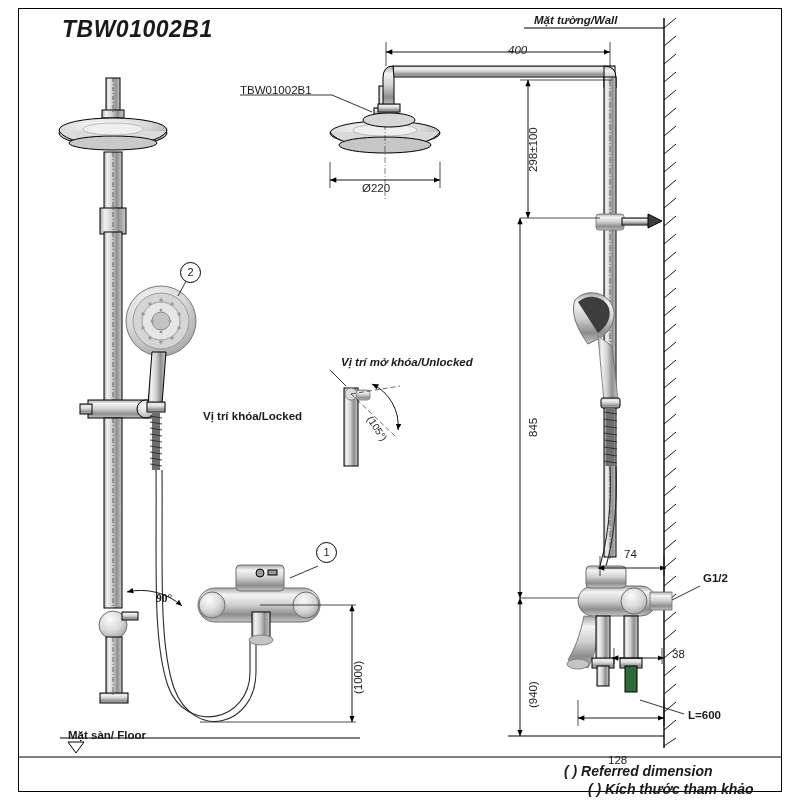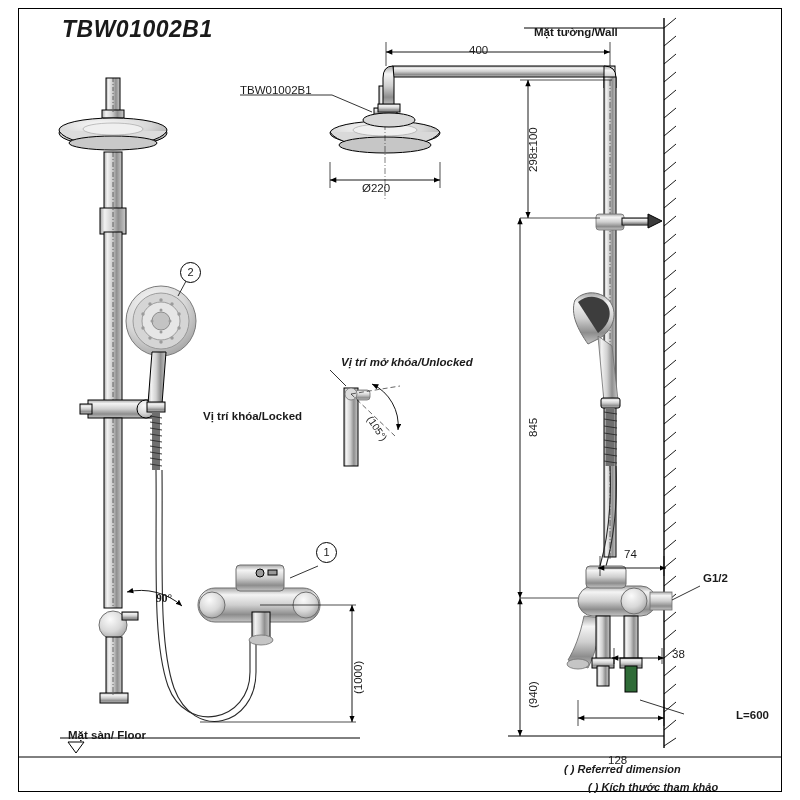--- a/index.html
+++ b/index.html
@@ -50,21 +50,21 @@
   }
   svg.draw {
     position: absolute;
     left: 0;
     top: 0;
     width: 800px;
     height: 800px;
   }
   .foot-note {
     position: absolute;
-    font-size: 11px;
+    font-size: 14px;
     white-space: nowrap;
   }
   .callout {
     position: absolute;
     width: 19px;
     height: 19px;
     border: 1.2px solid #000;
     border-radius: 50%;
     font-size: 11px;
     line-height: 19px;
@@ -344,44 +344,44 @@
       <line x1="578" y1="700" x2="578" y2="726" stroke-width="0.7"></line>
       <line x1="664" y1="700" x2="664" y2="726" stroke-width="0.7"></line>
       <line x1="578" y1="718" x2="664" y2="718" stroke-width="0.9" marker-start="url(#arrowE)" marker-end="url(#arrowS)"></line>
 
       <line x1="520" y1="598" x2="520" y2="736" stroke-width="0.9" marker-start="url(#arrowE)" marker-end="url(#arrowS)"></line>
 
       <line x1="508" y1="736" x2="664" y2="736" stroke-width="1"></line>
     </g>
   </svg>
 
-  <div class="lbl lbl-b" style="left:534px; top:26px;">Mặt tường/Wall</div>
+  <div class="lbl lbl-b" style="left:534px; top:14px;font-style:italic;">Mặt tường/Wall</div>
   <div class="lbl lbl-b" style="left:68px; top:729px;">Mặt sàn/ Floor</div>
 
   <div class="lbl" style="left:240px; top:84px;">TBW01002B1</div>
   <div class="lbl" style="left:362px; top:182px;">Ø220</div>
 
   <div class="lbl lbl-b" style="left:203px; top:410px;">Vị trí khóa/Locked</div>
   <div class="lbl lbl-b" style="left:341px; top:356px;font-style:italic;">Vị trí mở khóa/Unlocked</div>
 
-  <div class="lbl" style="left:469px; top:44px;">400</div>
+  <div class="lbl" style="left:508px; top:44px;font-style:italic;">400</div>
   <div class="lbl vert" style="left:527px; top:172px;">298±100</div>
   <div class="lbl vert" style="left:527px; top:437px;">845</div>
   <div class="lbl vert" style="left:527px; top:708px;">(940)</div>
   <div class="lbl vert" style="left:352px; top:694px;">(1000)</div>
 
   <div class="lbl" style="left:624px; top:548px;">74</div>
   <div class="lbl" style="left:672px; top:648px;">38</div>
   <div class="lbl" style="left:608px; top:720px;margin-top:34px;">128</div>
 
   <div class="lbl lbl-b" style="left:156px; top:592px;font-family:Liberation Serif, serif;">90°</div>
   <div class="lbl lbl-sm" style="left:374px; top:414px; transform:rotate(56deg); transform-origin:0 0;">(105°)</div>
 
   <div class="lbl lbl-b" style="left:703px; top:572px;">G1/2</div>
-  <div class="lbl lbl-b" style="left:688px; top:709px;margin-left:48px;">L=600</div>
+  <div class="lbl lbl-b" style="left:688px; top:709px;">L=600</div>
 
   <div class="callout" style="left:180px; top:262px;">2</div>
   <div class="callout" style="left:316px; top:542px;">1</div>
 
   <div class="foot-note lbl-bi" style="left:564px; top:763px;">(  ) Referred dimension</div>
   <div class="foot-note lbl-bi" style="left:588px; top:781px;">(  ) Kích thước tham khảo</div>
 
 </div>
 
 </body></html>

